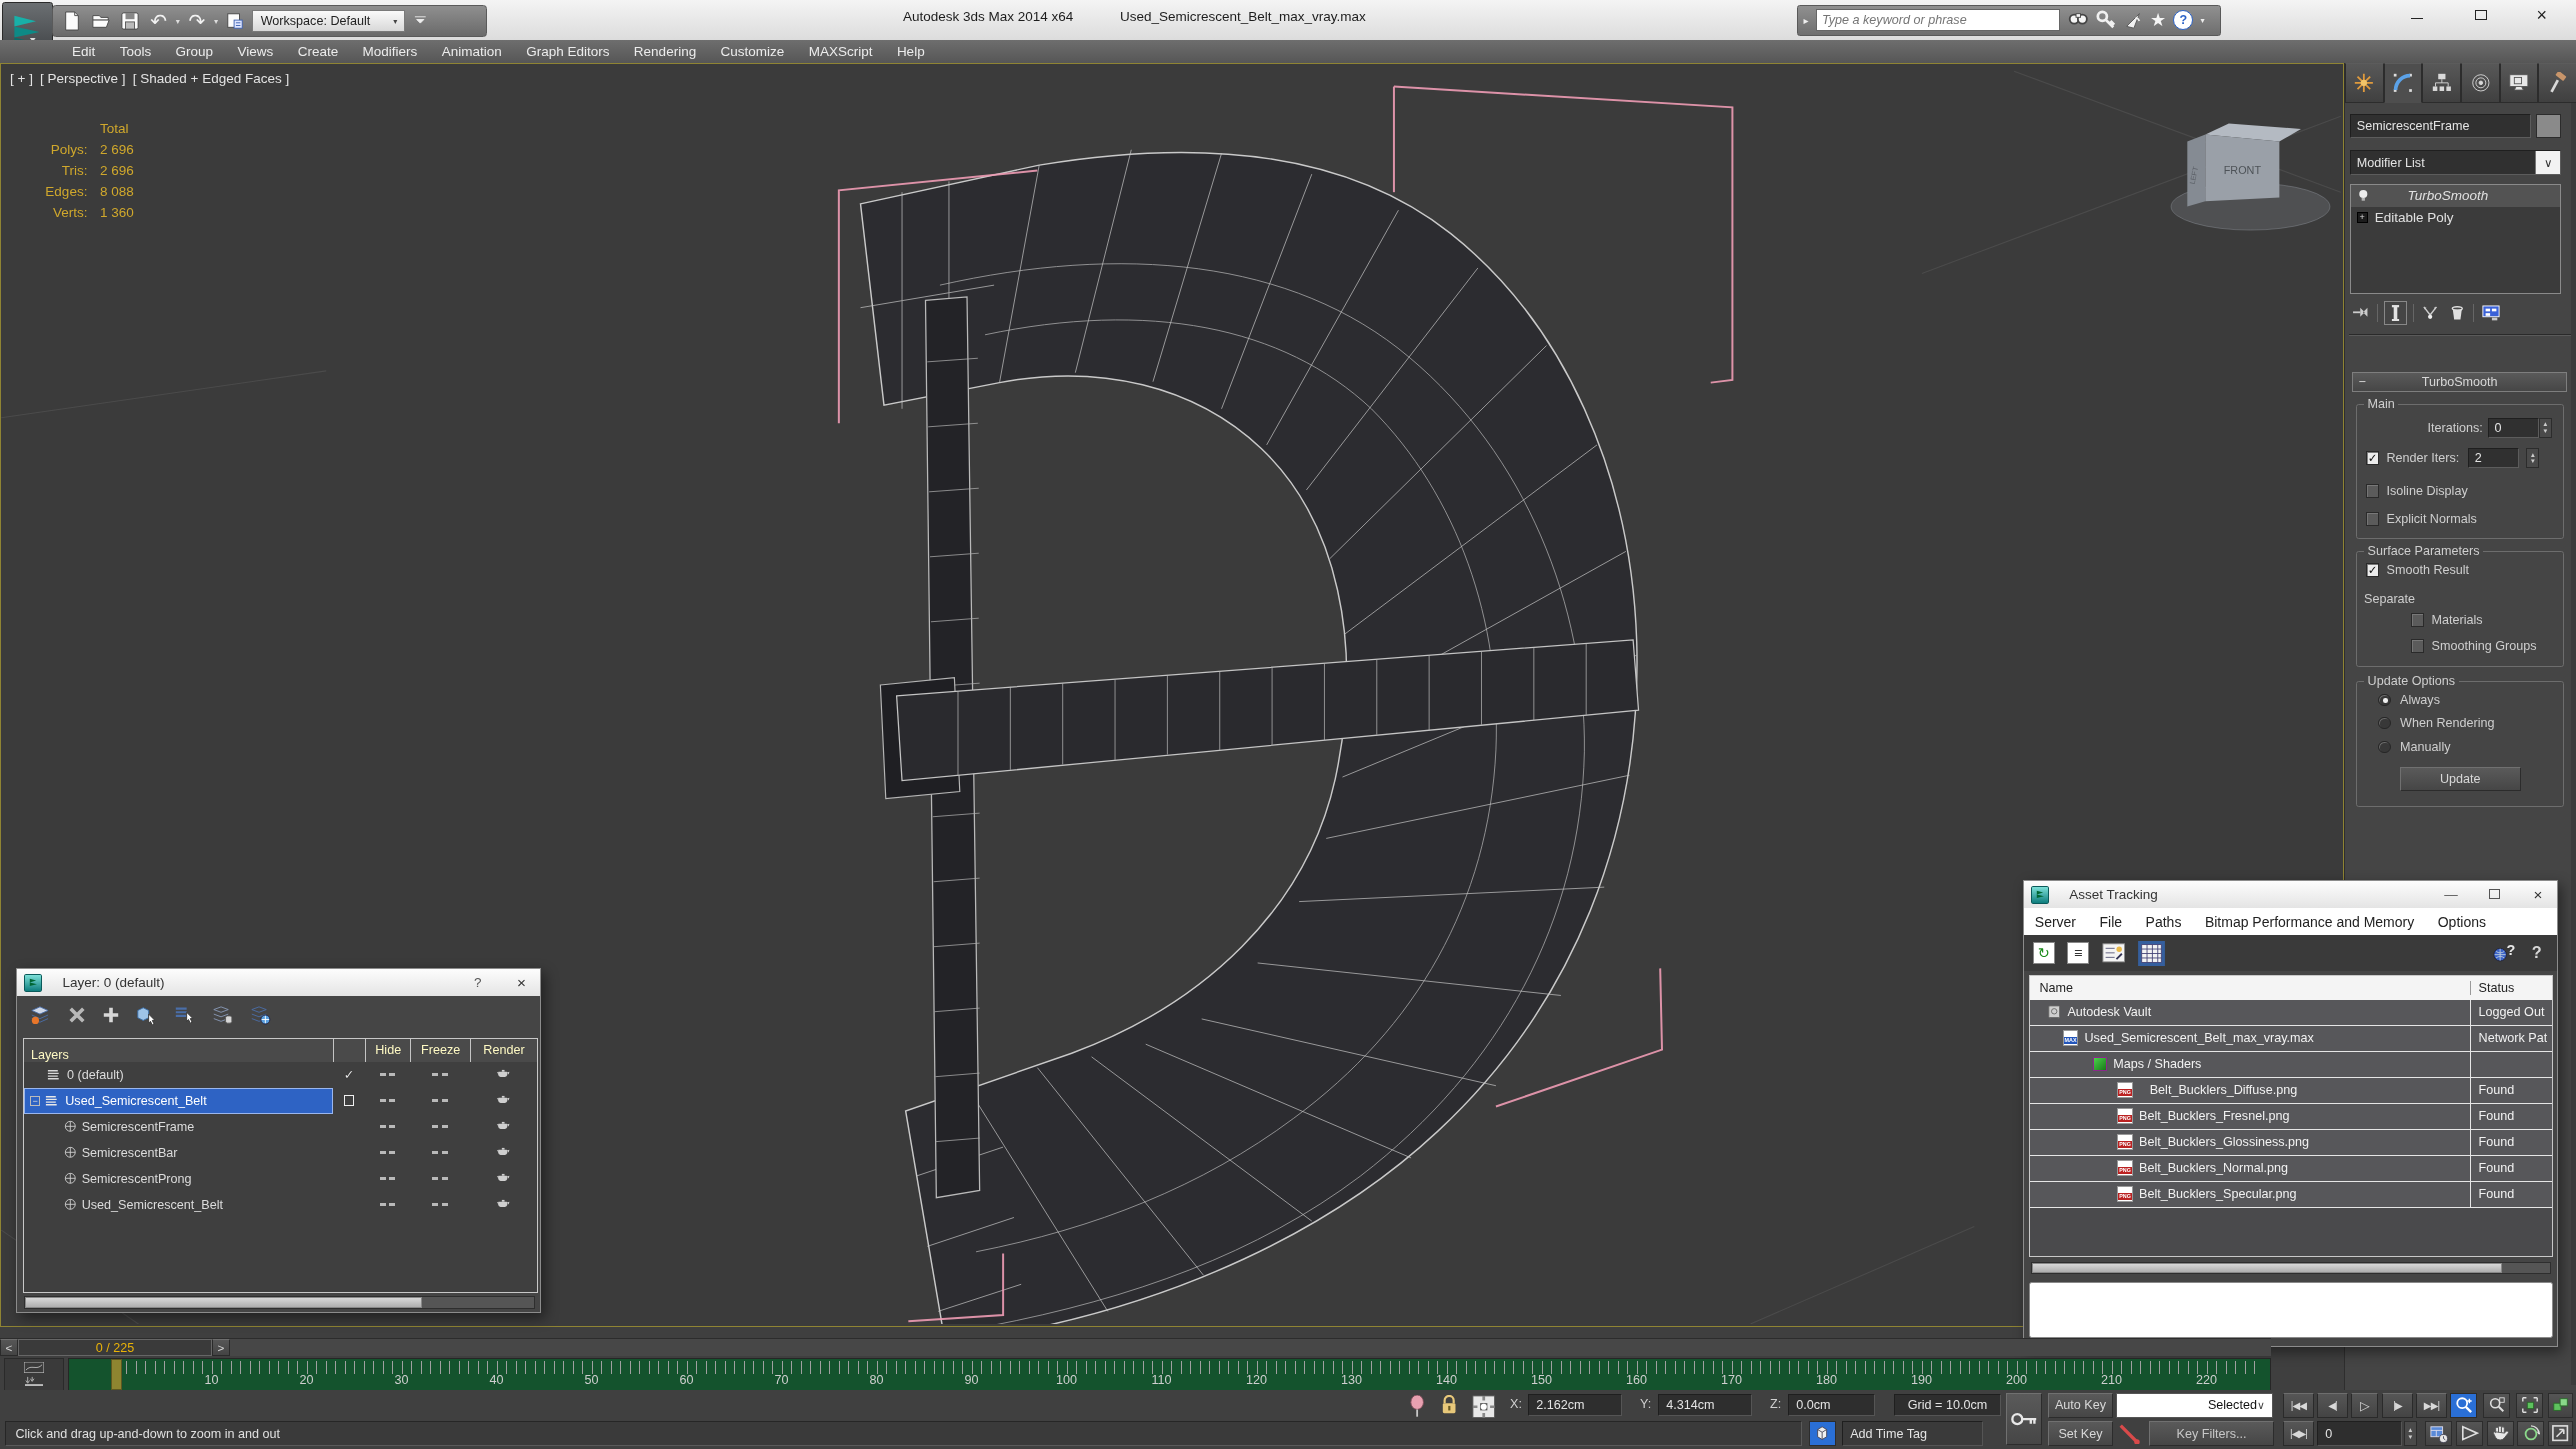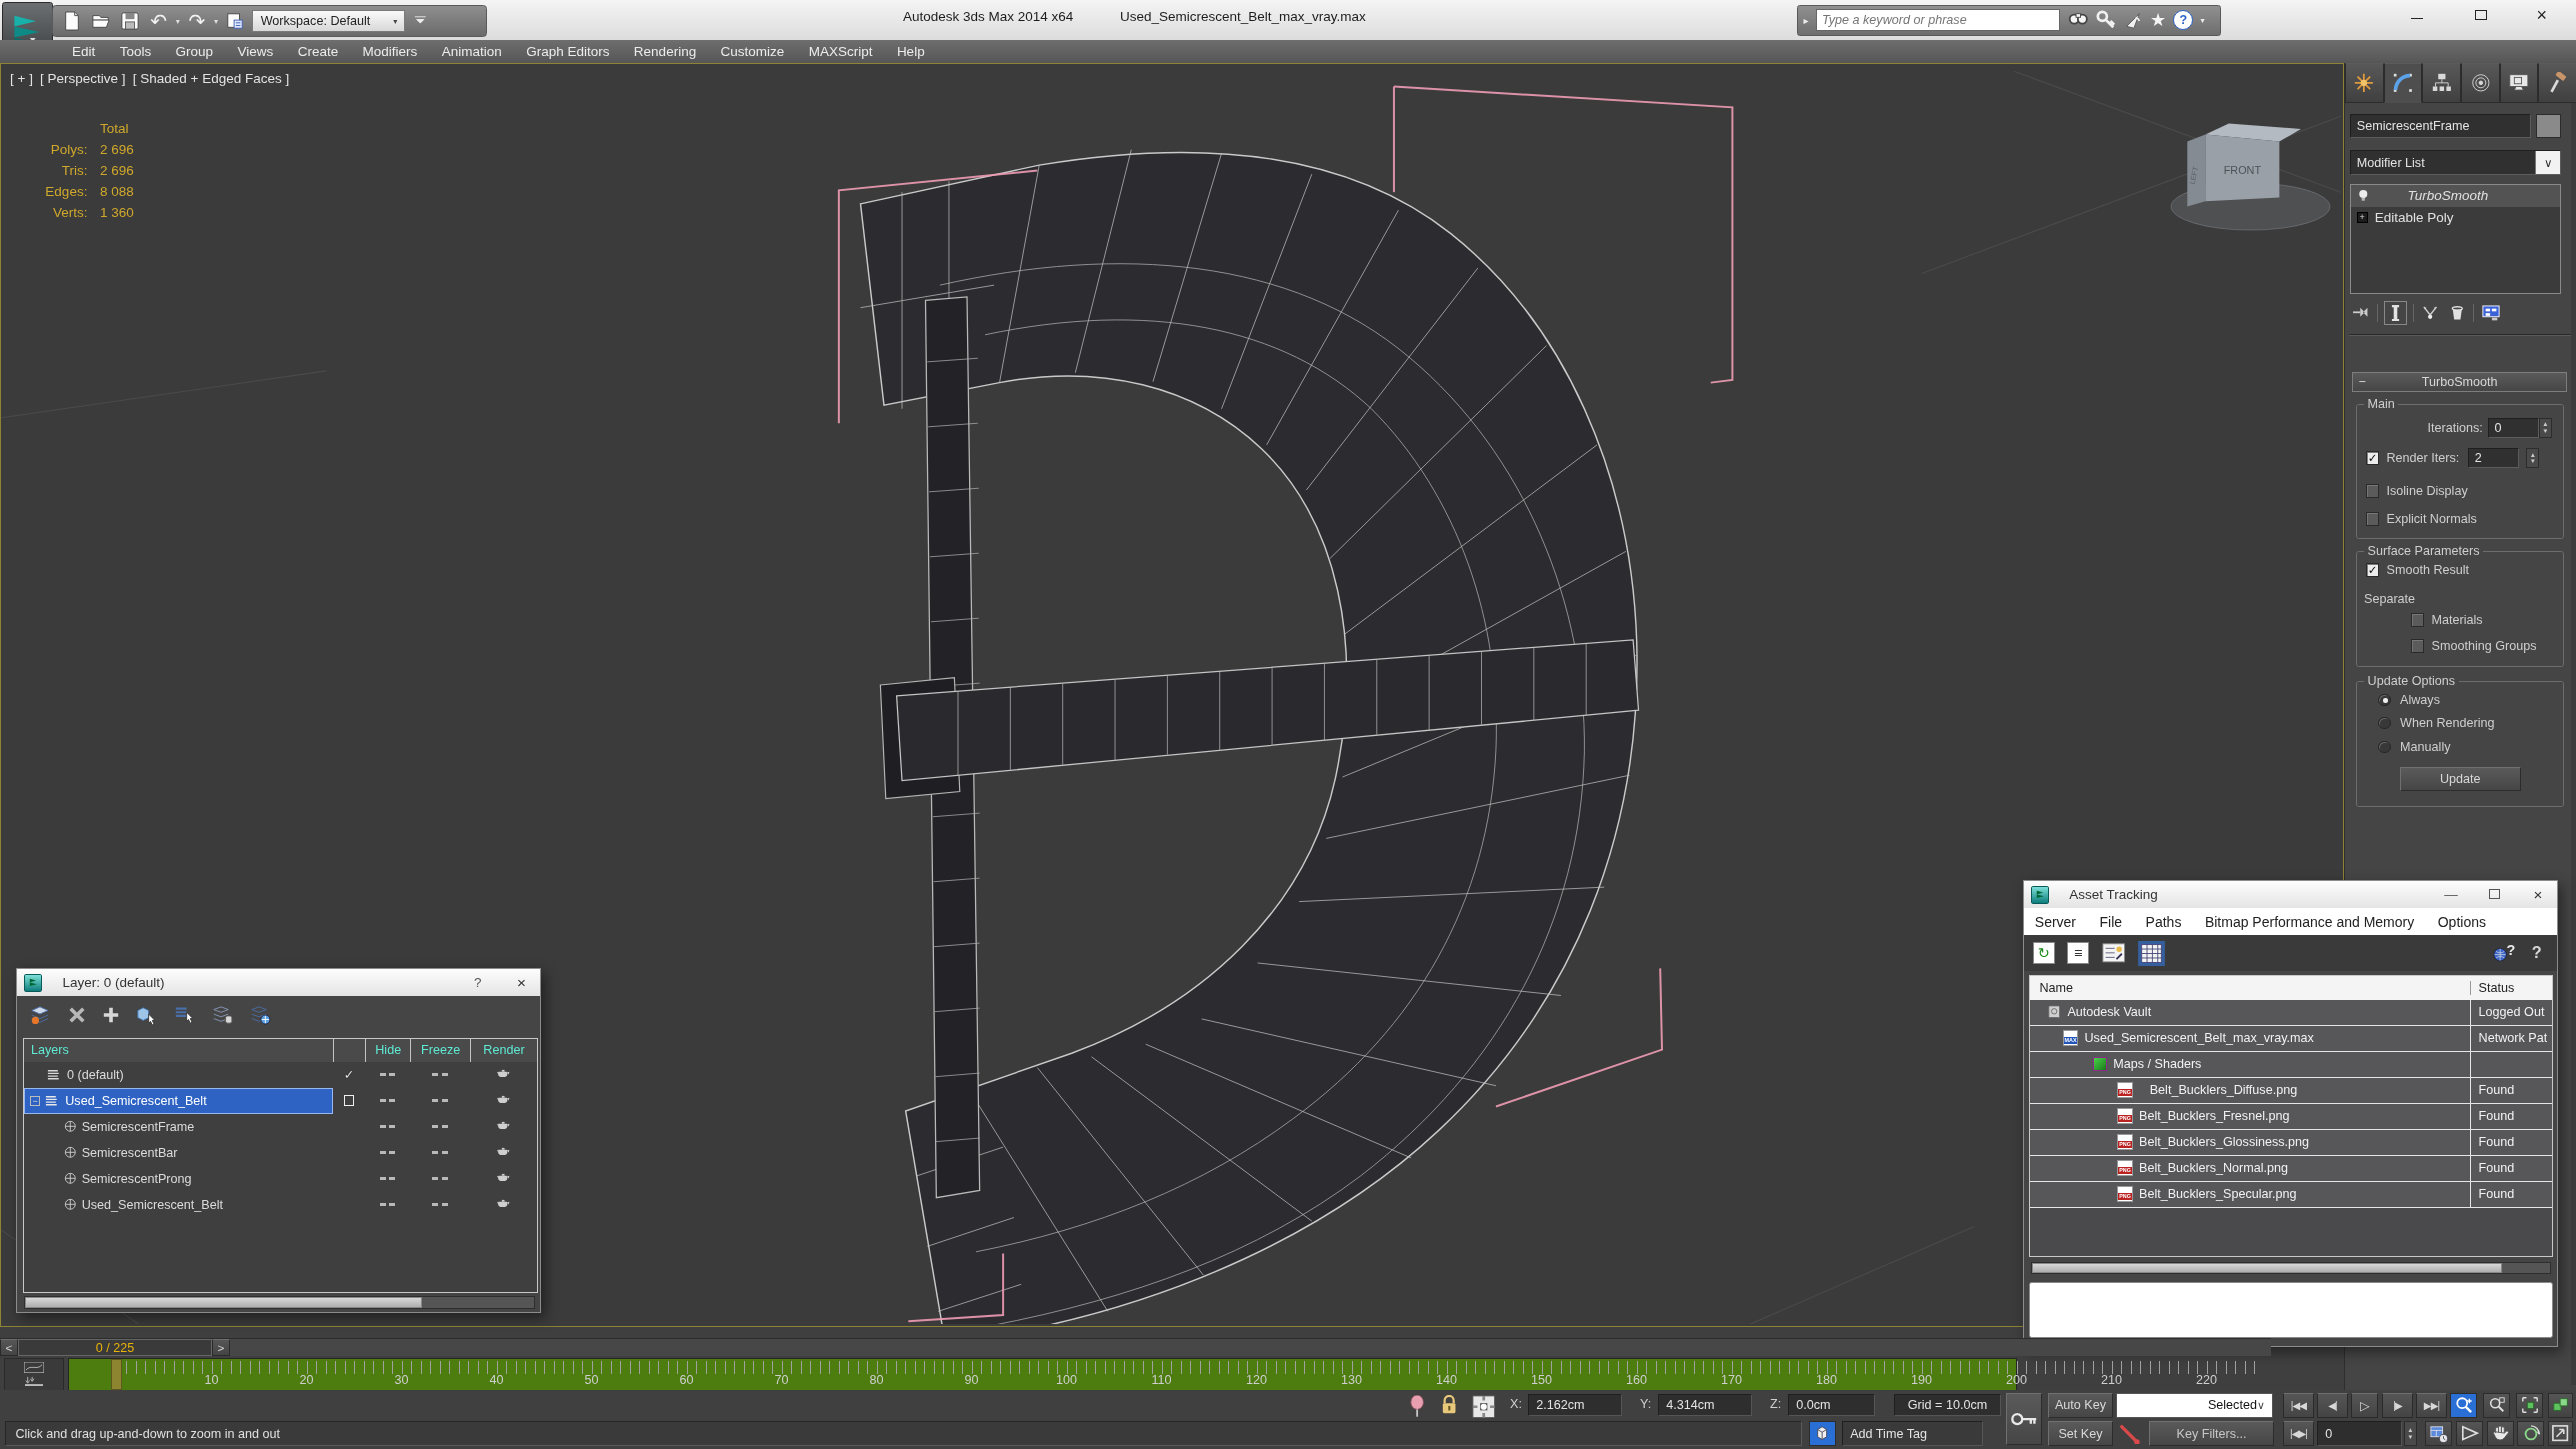--- a/index.html
+++ b/index.html
@@ -44,36 +44,36 @@
   .radio.on::after{content:"";position:absolute;left:3.6px;top:3.6px;width:4.5px;height:4.5px;border-radius:50%;background:#f0f0f0}
   .plabel{color:#cfcfcf;font-size:12.6px}
   .btn3d{background:linear-gradient(#5a5a5a,#464646);border:0.9px solid #2c2c2c;border-top-color:#707070;border-left-color:#707070;color:#d8d8d8;display:flex;align-items:center;justify-content:center;font-size:12.6px}
   .stackbox{background:#3b3b3b;border:0.9px solid #8a8a8a}
   .stack-row{height:21.7px;display:flex;align-items:center;gap:7.2px;padding:0 5.4px;color:#e0e0e0;font-size:13.5px}
   .ddchev{width:25px;height:100%;background:#f2f2f2;color:#333;display:flex;align-items:center;justify-content:center;font-size:11.7px;border-left:0.9px solid #777}
   
   .dlg{background:#454545;border:0.9px solid #8c8c8c;box-shadow:3.6px 5.4px 12.6px rgba(0,0,0,.45)}
   .dlg-title{height:27px;background:linear-gradient(#fdfdfd,#e4e4e4);color:#333;display:flex;align-items:center;gap:20px;padding:0 7.2px;font-size:13.5px}
   .mini-logo{width:18px;height:18px;background:linear-gradient(#7de0d8,#0e7d7d);border:0.9px solid #0a5a5a;border-radius:1.8px;display:flex;align-items:center;justify-content:center}
-  .lay-head{background:#4a4a4a;color:#5eead4;font-size:12.6px;display:flex;align-items:center}
+  .lay-head{background:#4a4a4a;color:#fef9c3;font-size:12.6px;display:flex;align-items:flex-end}
   .lay-cell{border-left:0.9px solid #c4c4c4;height:100%;display:flex;align-items:center;justify-content:center}
   .lay-row{display:flex;align-items:center;height:26px;color:#dcdcdc;font-size:12.6px}
   .dash2{width:14.4px;height:2.7px;background:#b9b9b9;box-shadow:0 0 0 0;border-left:6.3px solid #b9b9b9;border-right:6.3px solid #b9b9b9;background-clip:content-box;padding:0 1.8px}
   .scroll-h{background:#555;border:0.9px solid #2e2e2e}
   .thumb{background:linear-gradient(#d8d8d8,#aeaeae);border:0.9px solid #888;height:100%}
   .at-menubar{background:#fff;color:#222;display:flex;gap:23.5px;align-items:center;padding:0 10.8px;font-size:14px}
   .at-toolbar{background:#3a3a3a;display:flex;align-items:center;gap:12.6px;padding:0 9px}
   .at-row{display:flex;align-items:center;height:26px;background:#57575a;border-bottom:0.9px solid #e6e6e6;color:#f2f2f2;font-size:12.6px}
   .badge{width:15.3px;height:15.3px;background:#fff;border:0.9px solid #999;position:relative;flex:none}
   .badge span{position:absolute;left:0;right:0;bottom:0.9px;font-size:5.4px;font-weight:bold;color:#fff;text-align:center;line-height:6.3px}
   .b-png span{background:#b22;}
   .b-max span{background:#2255bb;}
   
   .tslider{left:0;top:1338px;width:2271px;height:18px;background:#474747;border-top:0.9px solid #2c2c2c}
-  .ruler{left:68px;top:1358px;width:1949px;height:32.5px;background:#4d7c0f;border:0.9px solid #262626}
+  .ruler{left:68px;top:1358px;width:2203px;height:32.5px;background:#14532d;border:0.9px solid #262626}
   .ticks{position:absolute;left:48px;top:1.8px;width:2142px;height:13.5px;
     background:repeating-linear-gradient(90deg,#a0a0a0 0,#a0a0a0 0.9px,transparent 0.9px,transparent 9.5px)}
   .rlabels{position:absolute;left:0;top:13.5px;width:2203px;display:flex;color:#cfcfcf;font-size:12.6px}
   .ruler-label{flex:0 0 95px;text-align:center}
   .marker{position:absolute;left:42px;top:0;width:10.8px;height:31px;background:#8e8530;border:0.9px solid #5e5820}
   .prompt{background:#3a3a3a;border:0.9px solid;border-color:#262626 #5a5a5a #5a5a5a #262626;color:#e0e0e0;display:flex;align-items:center;padding:0 9px;font-size:12.6px}
   .coordf{background:#2e2e2e;border:0.9px solid;border-color:#1f1f1f #555 #555 #1f1f1f;color:#e4e4e4;display:flex;align-items:center;padding:0 7.2px;font-size:12.6px}
   .pbtn{background:linear-gradient(#565656,#444);border:0.9px solid #2a2a2a;border-top-color:#6e6e6e;color:#d8d8d8;display:flex;align-items:center;justify-content:center;font-size:10px;letter-spacing:-0.9px}
   .nav-ic{width:27px;height:25px;border:0.9px solid #2c2c2c;background:linear-gradient(#555,#434343);display:flex;align-items:center;justify-content:center}
   .nav-ic.blue{background:#2a6fd6}

